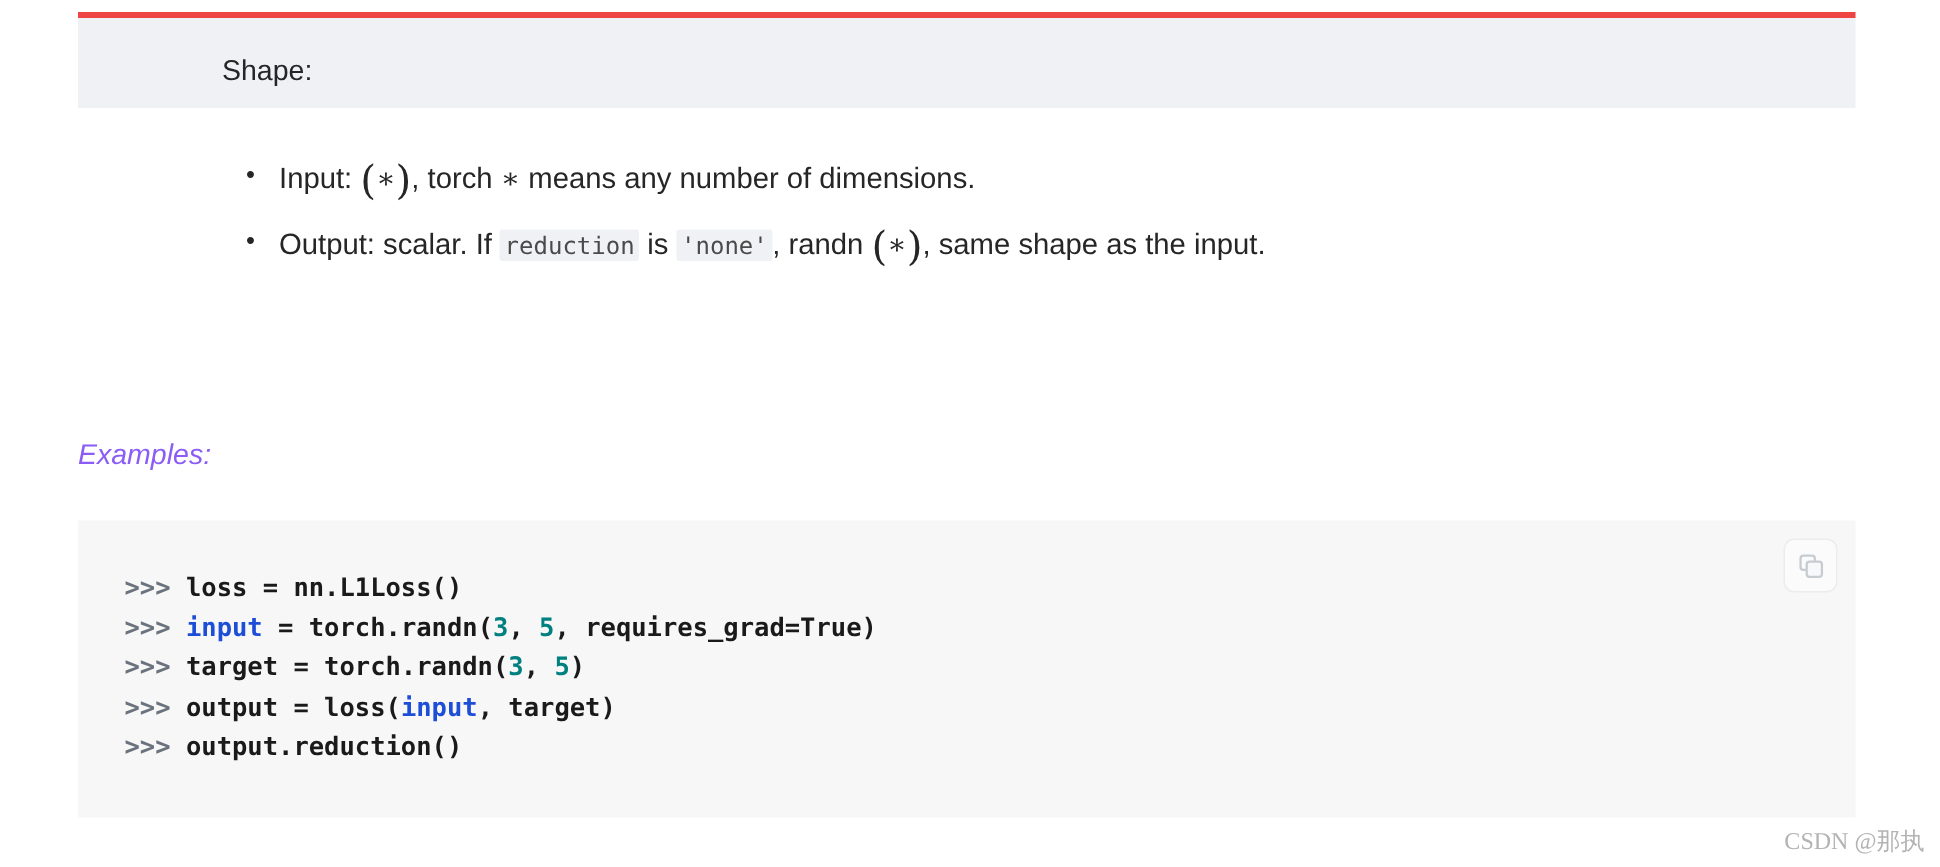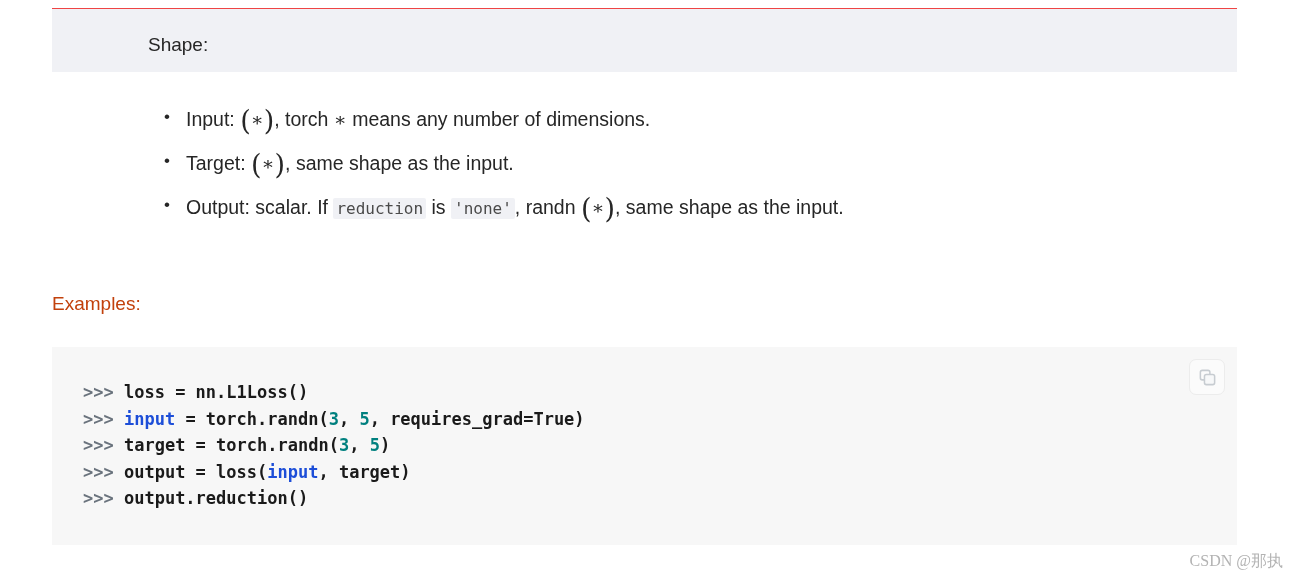--- a/index.html
+++ b/index.html
@@ -17,21 +17,21 @@
   }
 
   
   .shape-block {
     position: absolute;
     left: 52px;
     top: 8px;
     width: 1185px;
     height: 64px;
     background: #f0f1f5;
-    border-top: 1px solid #ef4444;
+    border-top: 4px solid #ef4444;
     box-sizing: border-box;
   }
   .shape-title {
     position: absolute;
     left: 96px;
     top: 26px;
     font-size: 19px;
     line-height: 1;
     color: #262626;
     font-family: "Liberation Sans", sans-serif;
@@ -102,21 +102,22 @@
     white-space: pre;
   }
 
   
   .examples-label {
     position: absolute;
     left: 52px;
     top: 294px;
     font-size: 19px;
     line-height: 1;
-    color: #c2410c;
+    color: #8b5cf6;
+    font-style: italic;
   }
 
   
   .code-block {
     position: absolute;
     left: 52px;
     top: 347px;
     width: 1185px;
     height: 198px;
     background: #f7f7f7;
@@ -170,23 +171,20 @@
 </head>
 <body>
 
 <div class="shape-block">
   <div class="shape-title">Shape:</div>
 </div>
 
 <ul class="shape-list">
   <li>
     <span>Input: </span><span class="math"><span class="paren">(</span><span class="star">∗</span><span class="paren">)</span></span><span>, torch </span><span class="starplain">∗</span><span> means any number of dimensions.</span>
-  </li>
-  <li>
-    <span>Target: </span><span class="math"><span class="paren">(</span><span class="star">∗</span><span class="paren">)</span></span><span>, same shape as the input.</span>
   </li>
   <li>
     <span>Output: scalar. If </span><code class="inline">reduction</code><span> is </span><code class="inline">'none'</code><span>, randn </span><span class="math"><span class="paren">(</span><span class="star">∗</span><span class="paren">)</span></span><span>, same shape as the input.</span>
   </li>
 </ul>
 
 <div class="examples-label">Examples:</div>
 
 <div class="code-block">
   <pre class="code-body"><span class="prompt">&gt;&gt;&gt; </span><span class="plain">loss = nn.L1Loss()</span>

